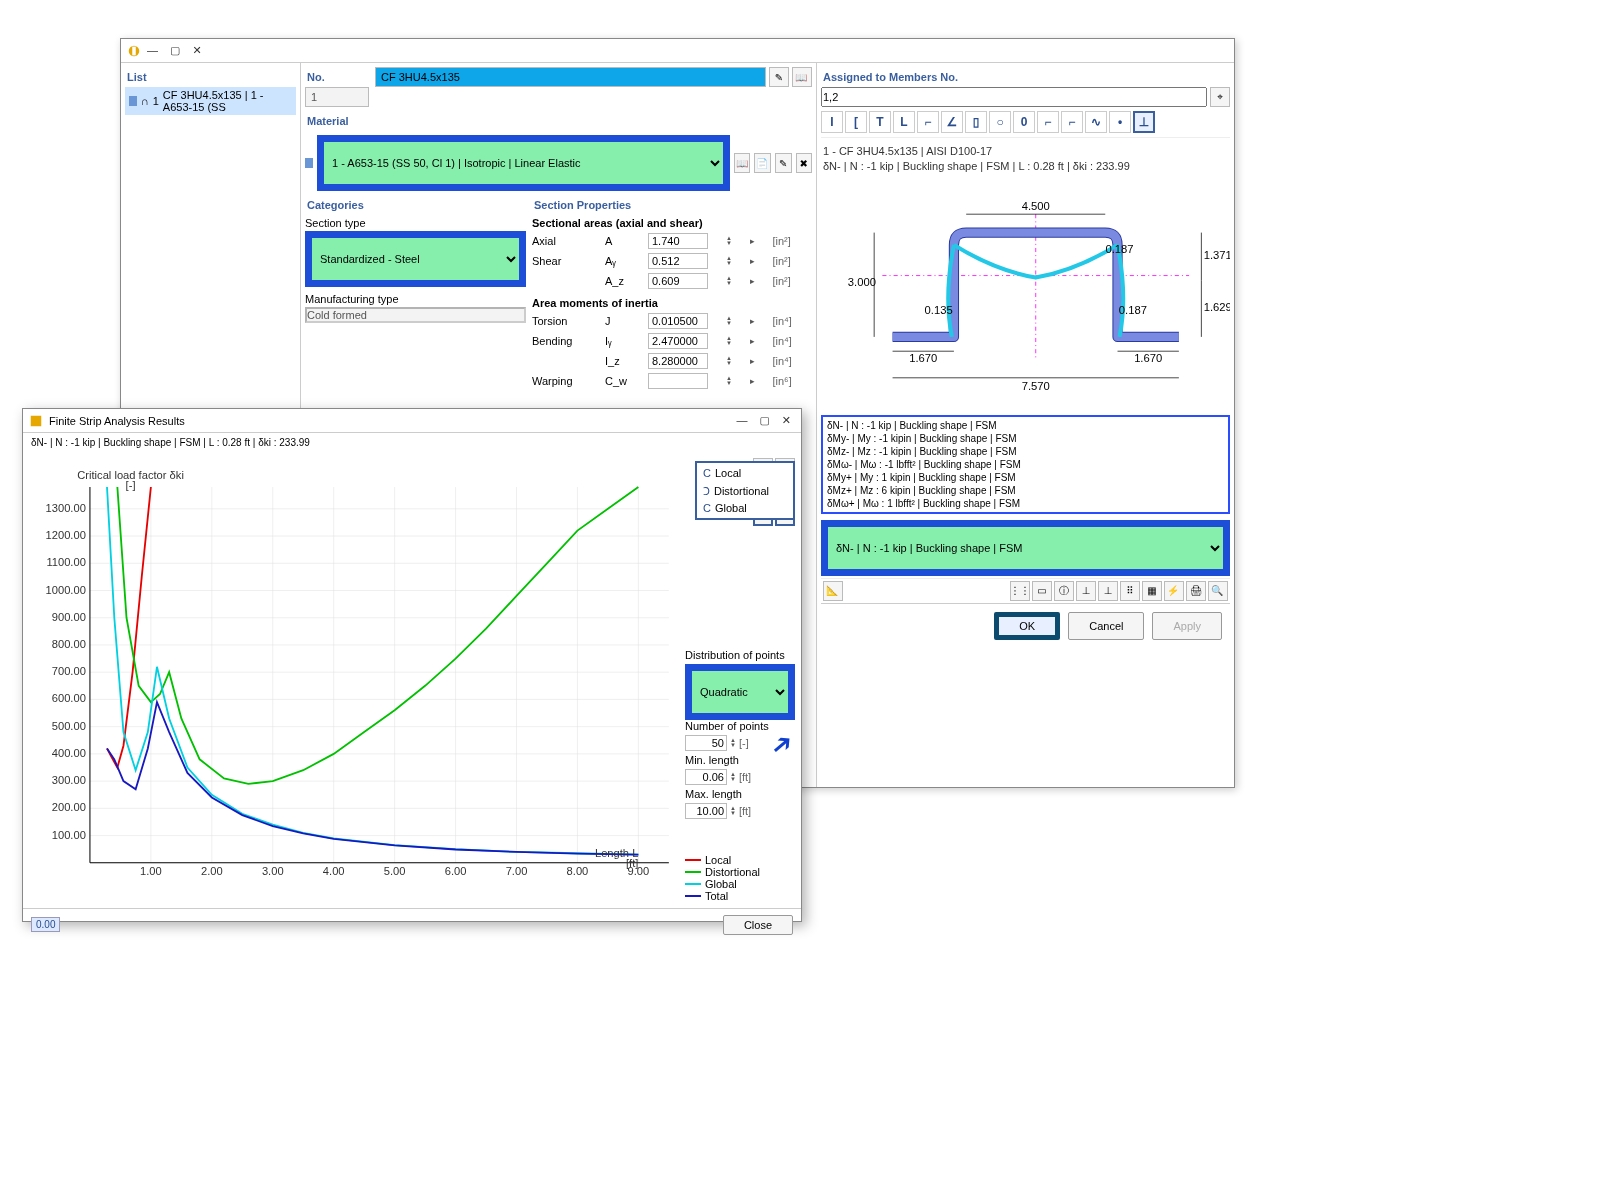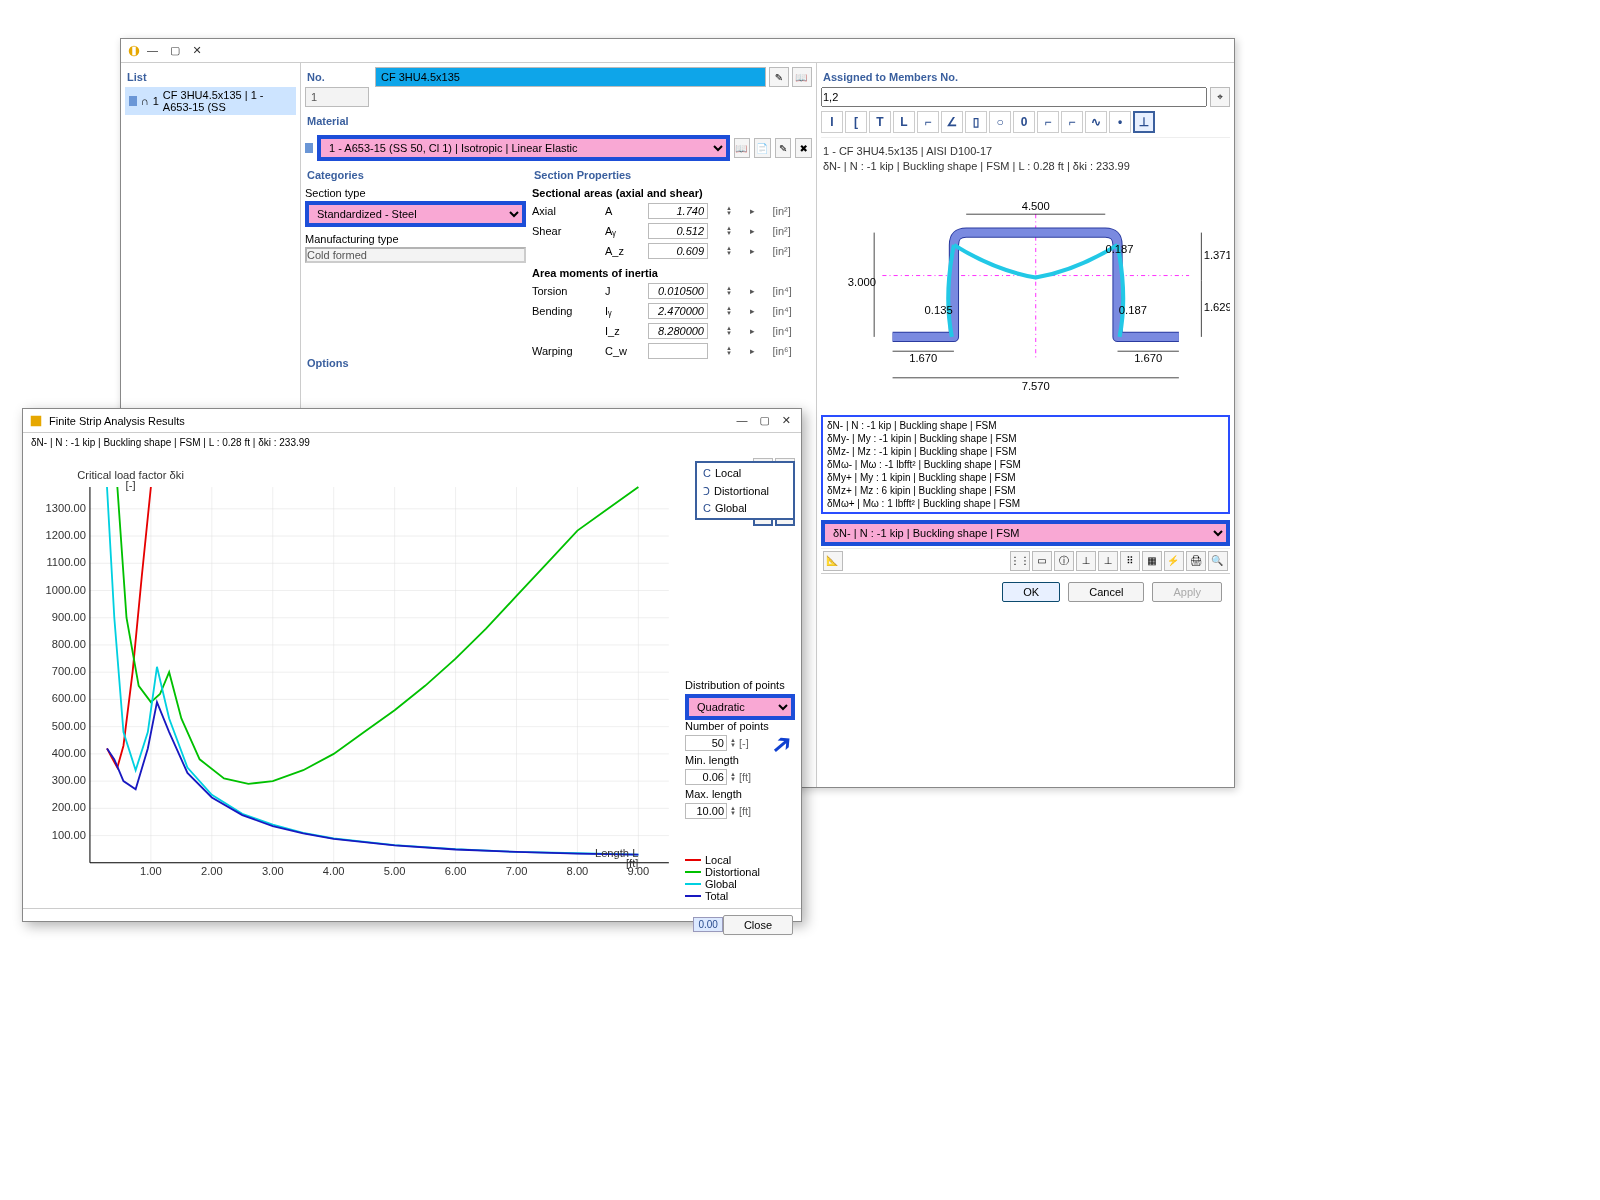--- a/index.html
+++ b/index.html
@@ -28,26 +28,26 @@
   .iconbtn { width: 20px; height: 20px; border: 1px solid #bbb; background: #f5f5f5; display: inline-flex; align-items: center; justify-content: center; cursor: pointer; font-size: 10px; }
   
   .tabs { display: flex; border-bottom: 1px solid #ccc; }
   .tabs .tab { padding: 4px 10px; cursor: pointer; color: #333; }
   .tabs .tab.active { background: #fff; border: 1px solid #ccc; border-bottom: 1px solid #fff; margin-bottom: -1px; color: #3a5f9e; font-weight: 600; }
   
   .center-grid { display: flex; gap: 6px; }
   .center-left { flex: 1; }
   .center-right { width: 280px; }
   .combo { display: flex; align-items: center; gap: 4px; }
-  .combo select, select { padding: 2px 4px; border: 4px solid #1d4ed8; background: #f9a8d4; width: 100%; }
+  .combo select, select { padding: 14px 4px; border: 7px solid #1d4ed8; background: #86efac; width: 100%; }
   
   .prop-row { display: flex; align-items: center; gap: 18px; padding: 2px 0; font-size: 10px; }
   .prop-row .lbl { width: 55px; }
   .prop-row .sym { width: 25px; }
-  .prop-row input { width: 60px; text-align: right; padding: 1px 3px; border: 1px solid #bbb; font-style: italic; }
+  .prop-row input { width: 60px; text-align: left; padding: 1px 3px; border: 1px solid #bbb; }
   .prop-row .unit { width: 30px; color: #666; }
   .spinner { display: inline-flex; flex-direction: column; }
   .spinner span { font-size: 6px; line-height: 5px; cursor: pointer; color: #555; }
   .arrow-r { color: #555; font-size: 9px; }
   
   .right-pane { width: 418px; border-left: 1px solid #ccc; padding: 4px; display: flex; flex-direction: column; }
   .shape-toolbar { display: flex; flex-wrap: wrap; gap: 2px; padding: 4px 0; border-bottom: 1px solid #eee; }
   .shape-btn { width: 22px; height: 22px; border: 1px solid #ccc; display: flex; align-items: center; justify-content: center; background: #fff; cursor: pointer; color: #2a4d8f; font-weight: bold; font-size: 12px; }
   .shape-btn.sel { border: 2px solid #3a5f9e; background: #e8f0ff; }
   
@@ -57,41 +57,41 @@
   .modes-box { border: 2px solid #2a4dff; padding: 2px; margin: 4px 0; }
   .modes-box div { font-size: 10px; padding: 1px 2px; }
   .mode-select { display: flex; gap: 4px; margin: 2px 0; }
   .mode-select select { flex: 1; }
   
   .bottom-toolbar { display: flex; justify-content: space-between; padding: 2px; border-top: 1px solid #eee; }
   .bottom-toolbar .tb-group { display: flex; gap: 2px; }
   
   .footer-btns { display: flex; gap: 8px; justify-content: flex-end; padding: 8px; border-top: 1px solid #ccc; }
   .btn { padding: 3px 20px; border: 1px solid #999; background: #f5f5f5; cursor: pointer; border-radius: 2px; }
-  .btn.primary { border: 1px solid #0c4a6e; background: #e8f0ff; }
+  .btn.primary { border: 5px solid #0c4a6e; background: #e8f0ff; }
   .btn:disabled { color: #aaa; }
   
   
   .fsm-window { position: absolute; left: 22px; top: 408px; width: 780px; height: 514px; border: 1px solid #888; background: #fff; box-shadow: 4px 4px 12px rgba(0,0,0,0.3); z-index: 10; }
   .fsm-body { height: calc(100% - 56px); display: flex; padding: 6px; gap: 6px; }
   .chart-area { flex: 1; position: relative; }
   .chart-svg { width: 100%; height: 100%; }
   .fsm-side { width: 110px; display: flex; flex-direction: column; gap: 4px; }
   .dd-open { border: 2px solid #3a5f9e; background: #fff; padding: 2px; position: absolute; right: 6px; top: 52px; z-index: 5; width: 100px; }
   .dd-open div { padding: 2px 4px; display: flex; align-items: center; gap: 4px; font-size: 10px; cursor: pointer; }
   .legend-item { display: flex; align-items: center; gap: 4px; font-size: 10px; }
   .lgs { width: 16px; height: 2px; display: inline-block; }
   
   .param-box { font-size: 10px; }
   .param-box > div { margin-bottom: 3px; }
   .param-input { display: flex; align-items: center; gap: 3px; }
   .param-input input { width: 42px; text-align: right; padding: 1px 2px; border: 1px solid #bbb; }
   .param-input .u { color: #666; }
   
-  .fsm-footer { height: 32px; display: flex; align-items: center; justify-content: flex-end; padding: 0 8px; border-top: 1px solid #ccc; }
+  .fsm-footer { height: 32px; display: flex; align-items: center; justify-content: space-between; padding: 0 8px; border-top: 1px solid #ccc; }
   .status-cell { background: #dce9ff; border: 1px solid #99b; padding: 1px 4px; font-size: 10px; color: #2a4d8f; }
   
   .blue-arrow { position: absolute; font-size: 26px; color: #1040d0; transform: rotate(-40deg); }
 </style>
 </head>
 <body>
 
 <div class="edit-window">
   <div class="titlebar">
     <svg class="titlebar-icon" viewBox="0 0 16 16">

